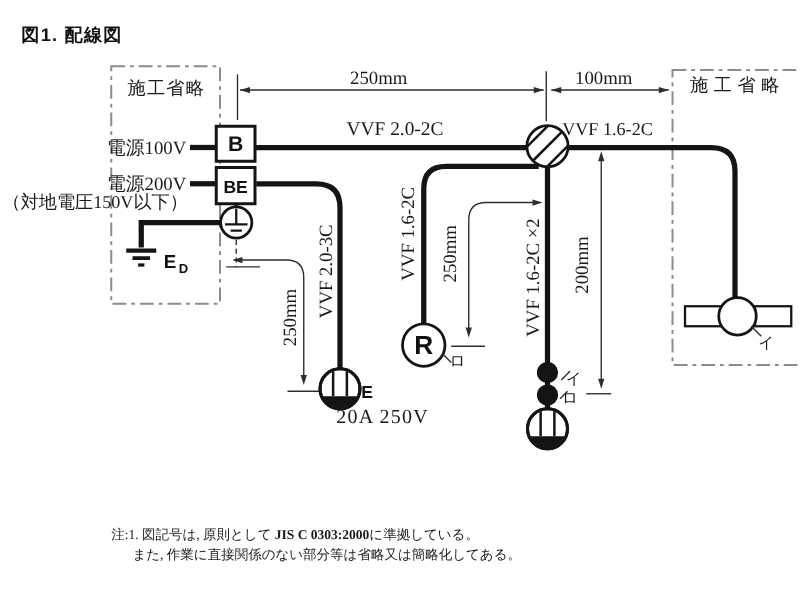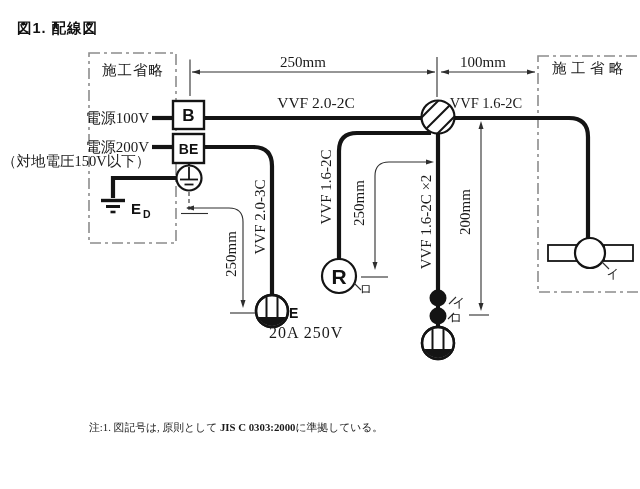--- a/index.html
+++ b/index.html
@@ -175,14 +175,15 @@
       <text x="188.5" y="121" text-anchor="middle" font-size="17">B</text>
       <text x="188.5" y="154" text-anchor="middle" font-size="14">BE</text>
       <text x="131" y="214" font-size="15">E</text>
       <text x="143" y="218" font-size="10.5">D</text>
       <text x="289" y="318" font-size="14">E</text>
       <text x="339" y="283.5" text-anchor="middle" font-size="21">R</text>
     </g>
   </svg>
 
   <div class="notes" id="note-line1"><span>注:1. 図記号は, 原則として </span><b>JIS C 0303:2000</b><span>に準拠している。</span></div>
+  <div class="notes" id="note-line2">また, 作業に直接関係のない部分等は省略又は簡略化してある。</div>
 
 </div>
 
 </body></html>

